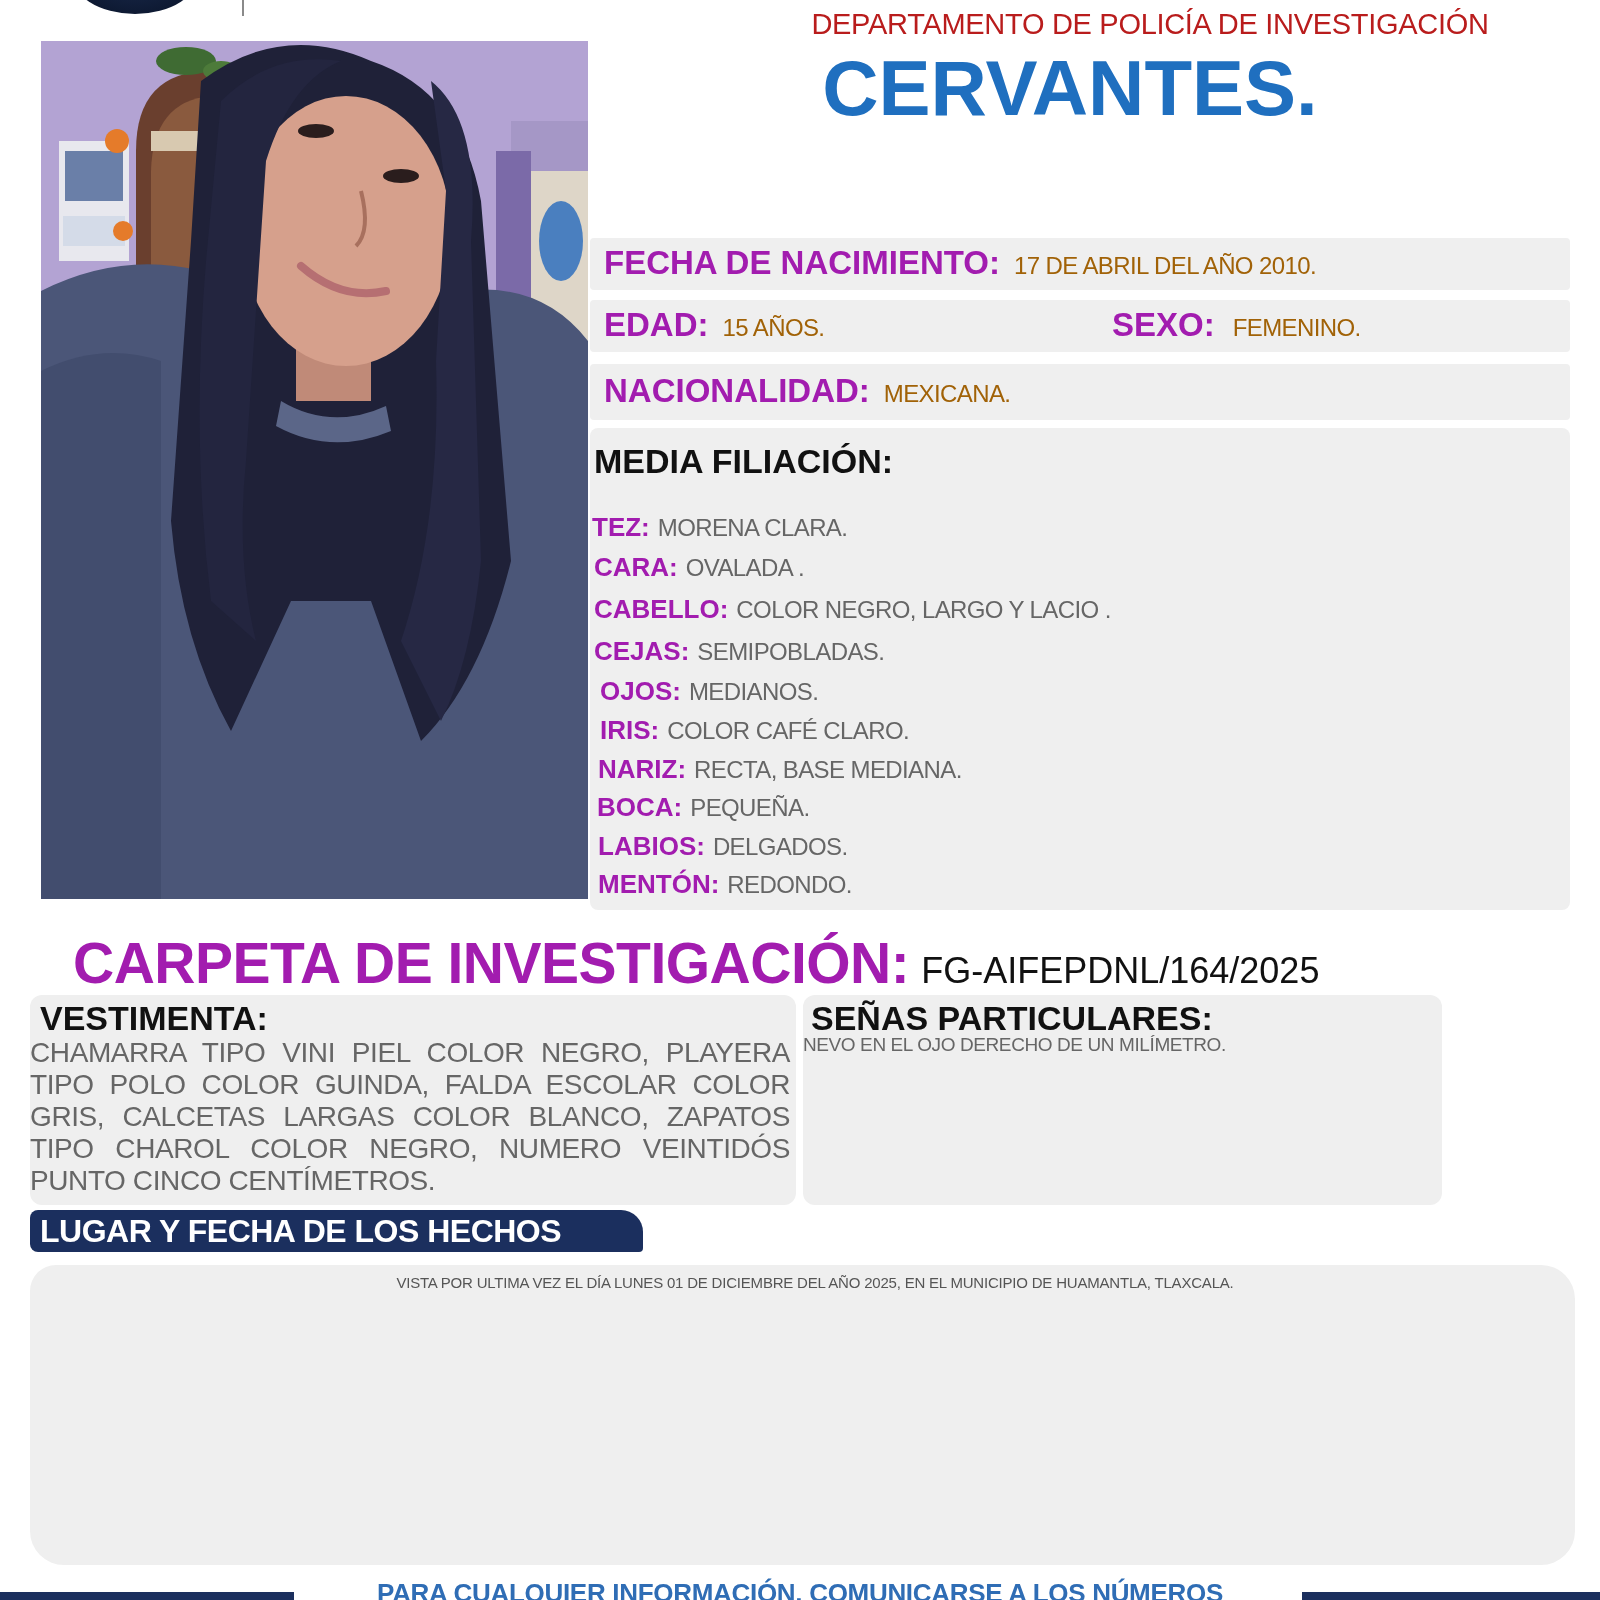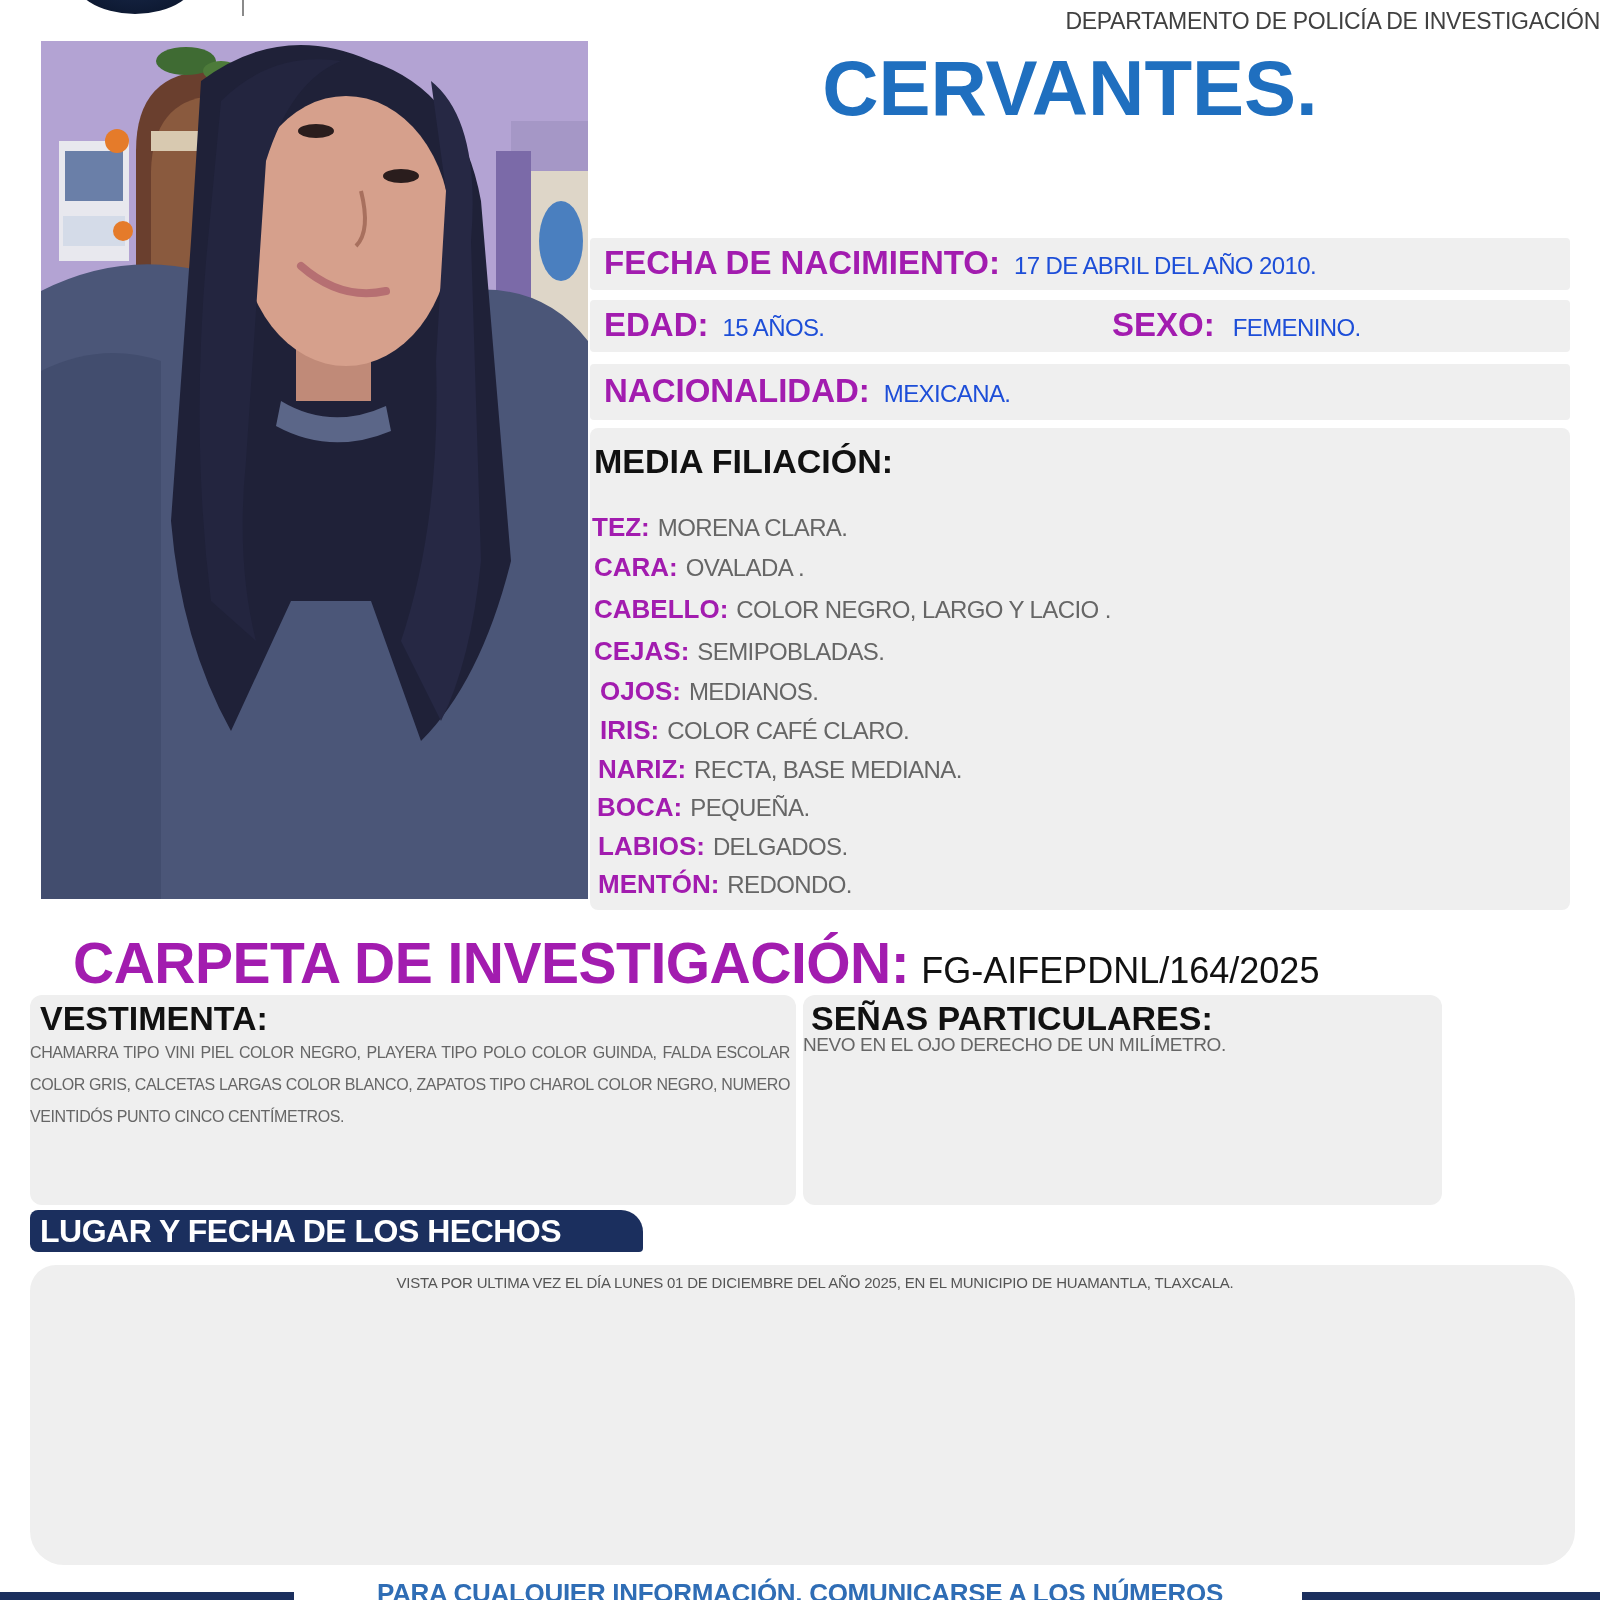--- a/index.html
+++ b/index.html
@@ -3,56 +3,56 @@
 <meta charset="utf-8">
 <style>
   * { box-sizing: border-box; margin: 0; padding: 0; }
   html, body { width: 1600px; height: 1600px; background: #ffffff; overflow: hidden; }
   body { position: relative; font-family: "Liberation Sans", "DejaVu Sans", sans-serif; color: #1a1a1a; }
 
   
   .seal { position: absolute; left: 70px; top: -70px; width: 130px; height: 84px; border-radius: 50%;
           background: radial-gradient(ellipse at 50% 40%, #1e2f55 0%, #0e1a33 70%, #0a1428 100%); }
   .header-divider { position: absolute; left: 242px; top: 0; width: 2px; height: 16px; background: #8a8a8a; }
-  .department { position: absolute; left: 700px; top: 8px; width: 900px; text-align: right;
-                font-size: 23px; color: #404040; letter-spacing: -0.3px; white-space: nowrap; }
+  .department { position: absolute; left: 700px; top: 8px; width: 900px; text-align: center;
+                font-size: 29px; color: #b91c1c; letter-spacing: -0.3px; white-space: nowrap; }
 
   
   .photo { position: absolute; left: 41px; top: 41px; width: 547px; height: 858px; overflow: hidden;
            background: linear-gradient(180deg, #b9a6d6 0%, #a897c9 30%, #4d5478 48%, #3e4a6e 70%, #313b5c 100%); }
   .photo svg { width: 100%; height: 100%; display: block; }
 
   
   .name { position: absolute; left: 590px; top: 52px; width: 960px; text-align: center;
           font-weight: bold; color: #1f6fbf; font-size: 78px; line-height: 72px; letter-spacing: 0px; }
 
   
   .row { position: absolute; background: #efefef; border-radius: 4px; }
   .lbl { font-weight: bold; color: #a21caf; white-space: nowrap; }
-  .val { color: #1d4ed8; white-space: nowrap; letter-spacing: -0.6px; }
+  .val { color: #a16207; white-space: nowrap; letter-spacing: -0.6px; }
   .row .lbl { font-size: 33px; }
   .row .val { font-size: 24px; }
   .inline { position: absolute; display: flex; align-items: baseline; gap: 14px; }
 
   
   .filiacion { position: absolute; left: 590px; top: 428px; width: 980px; height: 482px; background: #efefef; border-radius: 8px; }
   .fil-title { position: absolute; left: 4px; top: 14px; font-size: 34px; font-weight: bold; color: #111; }
   .fil-item { position: absolute; display: flex; align-items: baseline; gap: 8px; }
   .fil-item .lbl { font-size: 26px; }
   .fil-item .val { font-size: 24px; color: #666; }
 
   
   .carpeta { position: absolute; left: 34px; top: 930px; display: flex; align-items: baseline; gap: 12px; }
   .carpeta .lbl { font-size: 57px; letter-spacing: -0.5px; margin-left: 39px; }
   .carpeta .val { font-size: 36px; color: #111; font-weight: normal; letter-spacing: 0; }
 
   
   .box { position: absolute; background: #efefef; border-radius: 12px; }
   .box-title { position: absolute; font-size: 34px; font-weight: bold; color: #111; }
-  .box-text { position: absolute; color: #666; font-size: 16px; line-height: 32px; letter-spacing: -0.4px; text-align: justify; text-align-last: left; }
+  .box-text { position: absolute; color: #666; font-size: 28px; line-height: 32px; letter-spacing: -0.4px; text-align: justify; text-align-last: left; }
 
   
   .lugar-banner { position: absolute; left: 30px; top: 1210px; width: 613px; height: 42px; background: #1b2f5e;
                   border-radius: 8px 22px 4px 8px; color: #ffffff; font-size: 32px; font-weight: bold;
                   padding-left: 10px; line-height: 42px; letter-spacing: -0.5px; }
   .lugar-box { position: absolute; left: 30px; top: 1265px; width: 1545px; height: 300px; background: #efefef;
                border-radius: 26px 34px 34px 34px; }
   .lugar-text { position: absolute; left: 20px; top: 4px; width: 1530px; font-size: 15px; color: #555; line-height: 27px; letter-spacing: -0.2px; text-align: center; }
 
   

